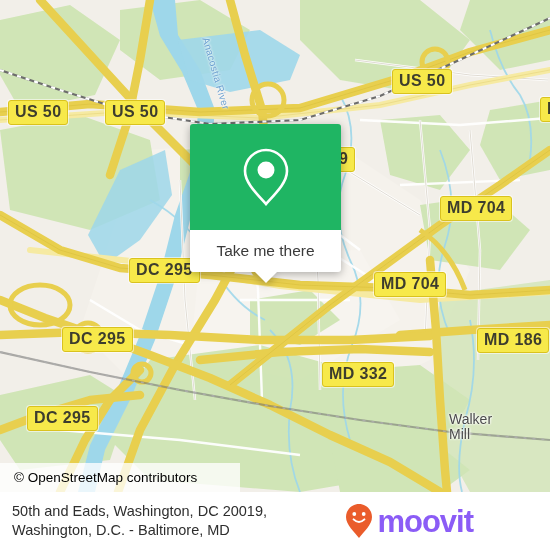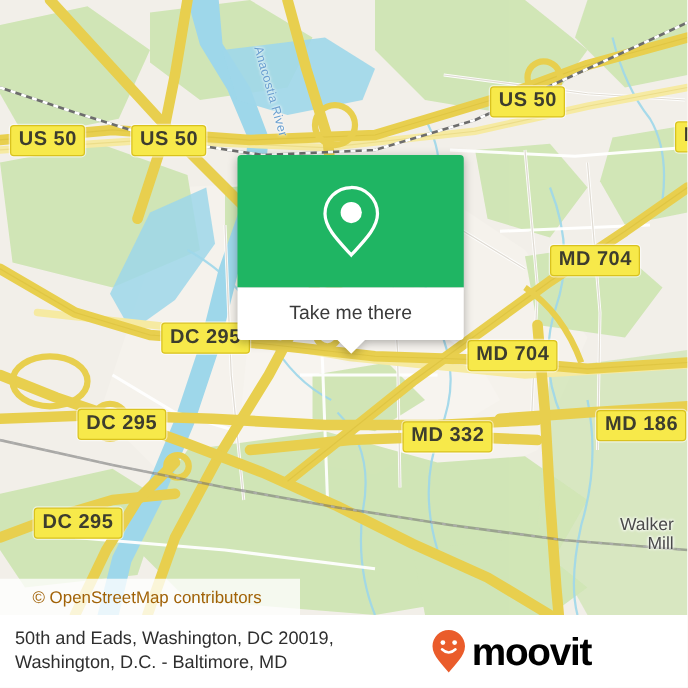--- a/index.html
+++ b/index.html
@@ -38,39 +38,39 @@
     line-height: 1;
     padding: 3px 6px 4px 6px;
     white-space: nowrap;
     box-shadow: 0 0 0 1px rgba(255,255,255,.55);
   }
   .place-label {
     position: absolute;
     color: #4a4a4a;
     font-size: 14px;
     line-height: 15px;
-    text-align: right;
+    text-align: left;
     text-shadow: 0 0 3px #fff, 0 0 3px #fff, 0 0 2px #fff;
     white-space: nowrap;
   }
   .river-label {
     position: absolute;
     color: #6a9fd0;
     font-size: 10px;
     letter-spacing: .3px;
     white-space: nowrap;
     transform-origin: left top;
     text-shadow: 0 0 3px #fff, 0 0 2px #fff;
   }
 
   
   .popup {
     position: absolute;
     left: 190px; top: 124px;
-    width: 181px;
+    width: 151px;
     filter: drop-shadow(0 2px 4px rgba(0,0,0,.30));
   }
   .popup-top {
     height: 106px;
     background: #1fb563;
     border-radius: 3px 3px 0 0;
     display: flex;
     align-items: center;
     justify-content: center;
   }
@@ -99,23 +99,23 @@
   
   .attribution {
     position: absolute;
     left: 0; top: 463px;
     width: 240px; height: 29px;
     background: rgba(255,255,255,.78);
     display: flex;
     align-items: center;
   }
   .attribution span {
-    padding-left: 26px;
+    padding-left: 14px;
     font-size: 13.5px;
-    color: #a16207;
+    color: #000000;
   }
 
   
   .footer {
     position: absolute;
     left: 0; top: 492px;
     width: 487px; height: 58px;
     background: #ffffff;
     display: flex;
     align-items: center;
@@ -131,21 +131,21 @@
   .brand {
     display: flex;
     align-items: center;
     gap: 4px;
     flex: 0 0 auto;
   }
   .brand-word {
     font-size: 31px;
     font-weight: bold;
     letter-spacing: -1px;
-    color: #000000;
+    color: #8b5cf6;
     line-height: 1;
   }
 </style>
 </head>
 <body>
 
 <div class="screen">
 
   <div class="map">
     <svg class="map-svg" viewBox="0 0 550 492">
@@ -282,21 +282,21 @@
 
     <div class="shield" style="left:8px;  top:100px;">US 50</div>
     <div class="shield" style="left:105px;top:100px;">US 50</div>
     <div class="shield" style="left:392px;top:69px;">US 50</div>
     <div class="shield" style="left:283px;top:106px;margin-top:41px;">MD 459</div>
     <div class="shield" style="left:440px;top:196px;">MD 704</div>
     <div class="shield" style="left:374px;top:272px;">MD 704</div>
     <div class="shield" style="left:129px;top:258px;">DC 295</div>
     <div class="shield" style="left:62px; top:327px;">DC 295</div>
     <div class="shield" style="left:27px; top:406px;">DC 295</div>
-    <div class="shield" style="left:322px;top:337px;">MD 332</div>
+    <div class="shield" style="left:322px;top:362px;">MD 332</div>
     <div class="shield" style="left:477px;top:328px;">MD 186</div>
     <div class="shield" style="left:540px;top:97px;">M</div>
 
     <div class="place-label" style="left:494px; top:412px; transform:translateX(-50%); width:90px;">
       <div>Walker</div>
       <div>Mill</div>
     </div>
 
     <div class="river-label" style="left:211px; top:36px; transform:rotate(74deg);">Anacostia River</div>
 

